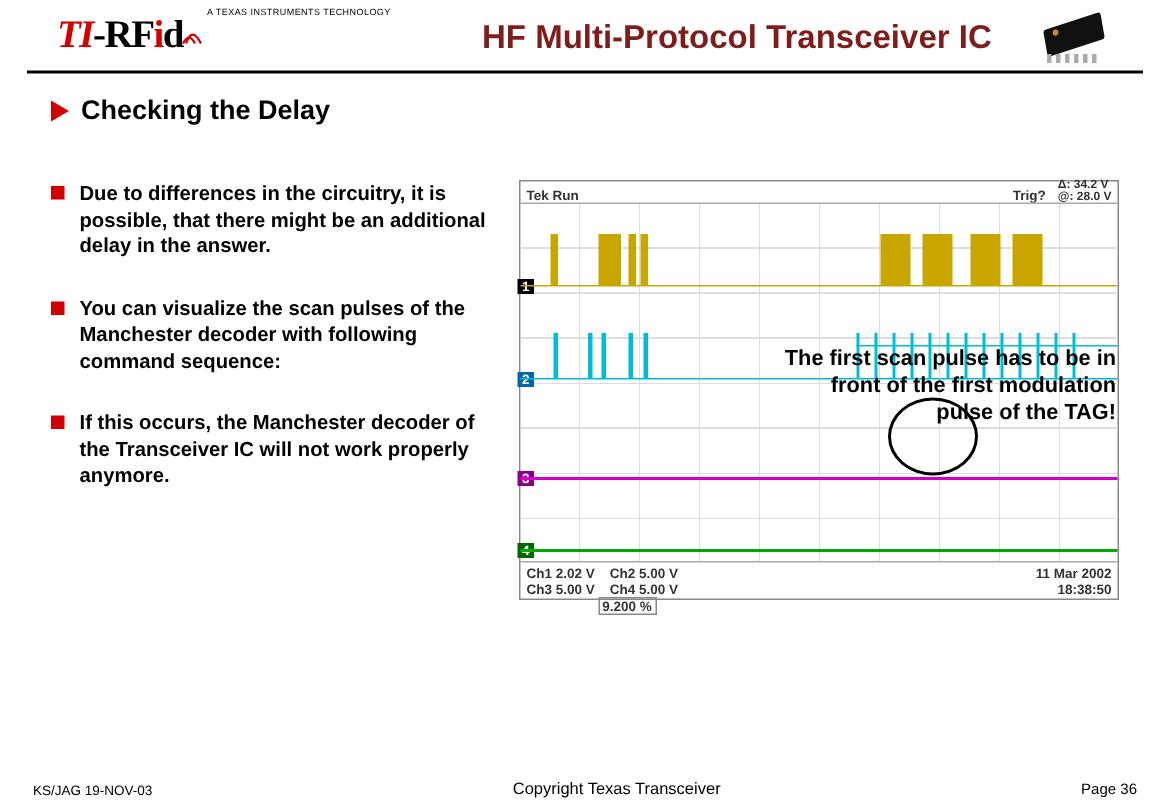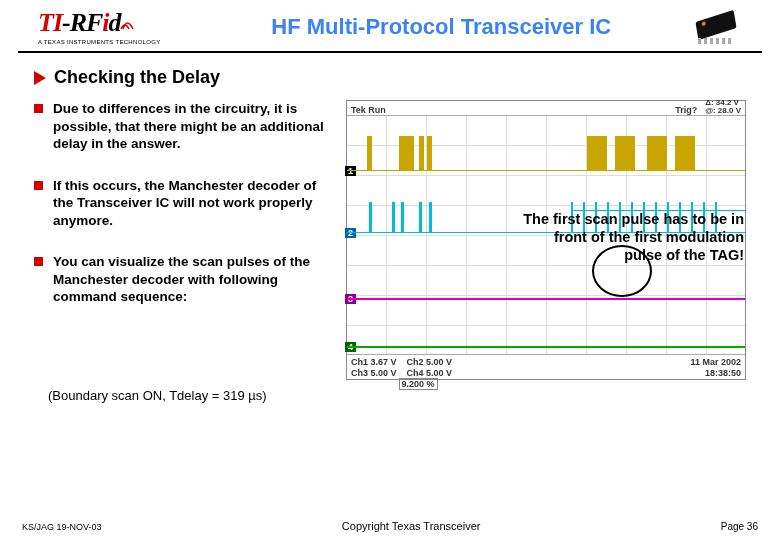--- a/index.html
+++ b/index.html
@@ -11,48 +11,48 @@
     position: relative;
     overflow: hidden;
   }
   .header {
     display: flex;
     align-items: center;
     padding: 8px 20px 6px 20px;
     border-bottom: 2px solid #000;
     margin: 0 18px 0 18px;
   }
-  .logo-block { display: flex; flex-direction: column; margin-right: 30px; }
+  .logo-block { display: flex; flex-direction: row; margin-right: 30px; }
   .logo-main { display:flex; align-items:baseline; }
   .logo-ti { font-family: Georgia, serif; font-style: italic; font-weight: bold; font-size: 26px; color: #d40000; letter-spacing: -1px; }
-  .logo-rfid { font-family: Georgia, serif; font-style: italic; font-weight: bold; font-size: 26px; color: #000; letter-spacing: -1px; }
+  .logo-rfid { font-family: Georgia, serif; font-weight: bold; font-size: 26px; color: #000; letter-spacing: -1px; }
   .logo-rfid .dot { color:#d40000; }
   .logo-sub { font-size: 6px; color:#000; letter-spacing:0.3px; margin-top:-2px; }
   .slide-title {
     flex: 1;
     text-align: center;
     font-size: 22px;
     font-weight: bold;
-    color: #3b82f6;
+    color: #7f1d1d;
   }
   .chip-icon { width: 50px; height: 30px; position: relative; }
   .chip-body { width: 40px; height: 18px; background: #111; border-radius: 2px; transform: rotate(-18deg) skewX(-8deg); position:absolute; top:4px; left:4px; }
   .chip-pin { position:absolute; width:3px; height:6px; background:#aaa; bottom:-2px; }
   .chip-dot { position:absolute; width:4px; height:4px; border-radius:50%; background:#c38b2c; top:2px; left:6px; }
   .content {
     padding: 14px 34px 0 34px;
     position: relative;
   }
   .section-title {
     font-size: 18px;
     font-weight: bold;
     color: #000;
     display: flex;
     align-items: center;
-    margin-bottom: 12px;
+    margin-bottom: 36px;
   }
   .tri-red {
     width: 0; height: 0;
     border-top: 7px solid transparent;
     border-bottom: 7px solid transparent;
     border-left: 12px solid #d40000;
     margin-right: 8px;
   }
   .cols { display: flex; font-weight: bold; }
   .left-col { width: 300px; }
@@ -187,25 +187,25 @@
   </div>
 
   <div class="cols">
     <div class="left-col">
       <div class="bullet-item">
         <div class="sq-red"></div>
         <div>Due to differences in the circuitry, it is possible, that there might be an additional delay in the answer.</div>
       </div>
       <div class="bullet-item">
         <div class="sq-red"></div>
-        <div>If this occurs, the Manchester decoder of the Transceiver IC will not work properly anymore.</div>
+        <div>You can visualize the scan pulses of the Manchester decoder with following command sequence:</div>
       </div>
       <div class="bullet-item">
         <div class="sq-red"></div>
-        <div>You can visualize the scan pulses of the Manchester decoder with following command sequence:</div>
+        <div>If this occurs, the Manchester decoder of the Transceiver IC will not work properly anymore.</div>
       </div>
     </div>
 
     <div class="right-col">
       <div class="scope">
         <div class="scope-top">
           <span>Tek Run</span>
           <span style="flex:1"></span>
           <span>Trig?</span>
           <span style="width:8px"></span>
@@ -251,21 +251,21 @@
           <div class="wave-seg" style="left:368px;width:2px;top:86px;height:30px;background:#00bcd4"></div>
 
           <span class="lbl-box" style="top:178px;left:-2px;background:#808">3</span>
           <div style="position:absolute;left:0;right:0;top:182px;height:2px;background:#d400c8"></div>
 
           <span class="lbl-box" style="top:226px;left:-2px;background:#060">4</span>
           <div style="position:absolute;left:0;right:0;top:230px;height:2px;background:#0a0"></div>
         </div>
         <div class="scope-bottom">
           <div>
-            <span>Ch1  3.67 V</span>
+            <span>Ch1  2.02 V</span>
             &nbsp;&nbsp;
             <span>Ch2  5.00 V</span>
             <br>
             <span>Ch3  5.00 V</span>
             &nbsp;&nbsp;
             <span>Ch4  5.00 V</span>
             <br>
             &nbsp;&nbsp;&nbsp;&nbsp;&nbsp;&nbsp;&nbsp;&nbsp;&nbsp;&nbsp;&nbsp;&nbsp;&nbsp;&nbsp;&nbsp;&nbsp;&nbsp;&nbsp;
             <span style="border:1px solid #888;padding:0 2px">9.200 %</span>
           </div>
@@ -274,20 +274,19 @@
             <span>18:38:50</span>
           </div>
         </div>
       </div>
 
       <div class="annotation">The first scan pulse has to be in front of the first modulation pulse of the TAG!</div>
       <div class="circle-annot"></div>
     </div>
   </div>
 
-  <div class="sub-line">(Boundary scan ON, Tdelay = 319 µs)</div>
 </div>
 
 <div class="footer">
   <span class="footer-left">KS/JAG 19-NOV-03</span>
   <span class="footer-center">Copyright Texas Transceiver</span>
   <span>Page 36</span>
 </div>
 
 </body></html>

